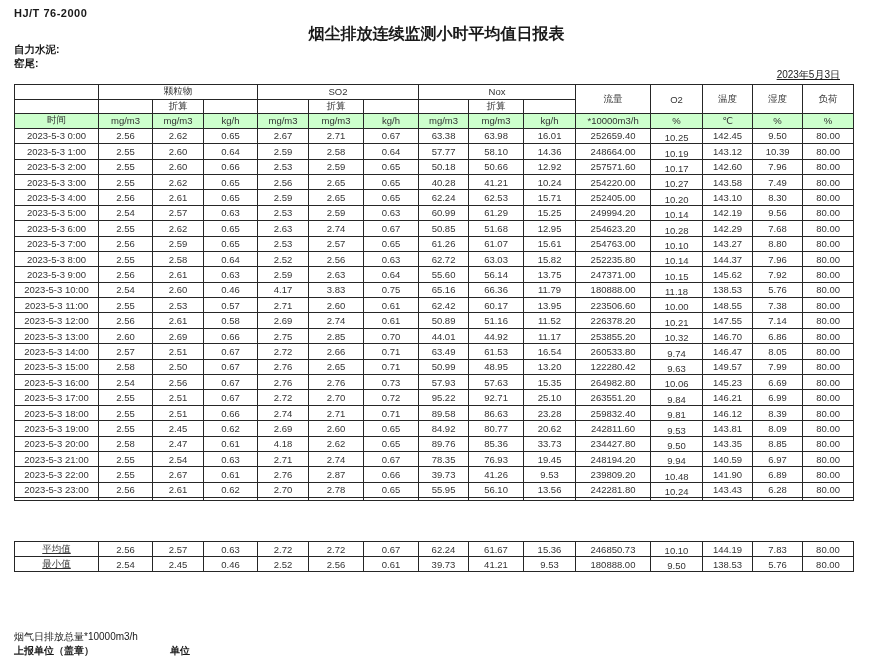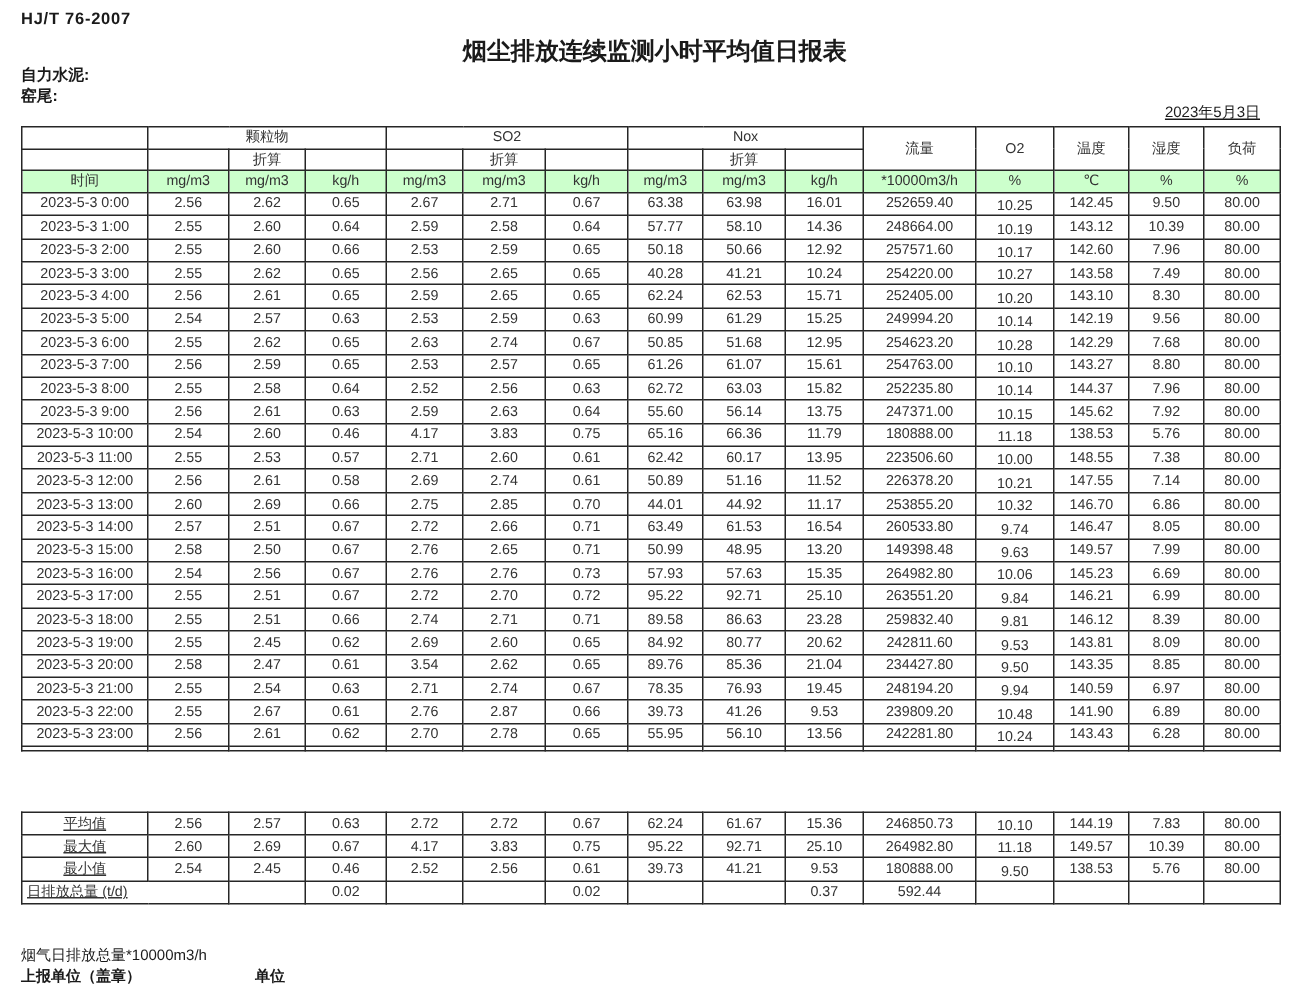--- a/index.html
+++ b/index.html
@@ -36,21 +36,21 @@
   table.sum-tbl td.total-label { text-decoration:underline; text-align:left; padding-left:3px; }
   table.sum-tbl tbody td:nth-child(12) { vertical-align:bottom; line-height:10px; }
 
   .footer-note1 { left:14px; top:630px; font-size:10px; font-weight:normal; }
   .footer-note2 { left:14px; top:644px; font-size:10px; font-weight:bold; }
   .footer-unit  { left:170px; top:644px; font-size:10px; font-weight:bold; }
 </style>
 </head>
 <body>
 
-<div class="abs standard-no">HJ/T  76-2007</div>
+<div class="abs standard-no">HJ/T  76-2000</div>
 <div class="abs report-title">烟尘排放连续监测小时平均值日报表</div>
 <div class="abs company-name">自力水泥:</div>
 <div class="abs site-name">窑尾:</div>
 <div class="abs report-date">2023年5月3日</div>
 
 <table class="tbl main-tbl">
   <colgroup>
     <col style="width:84px">
       <col style="width:54px">
       <col style="width:51px">
@@ -369,21 +369,21 @@
         <td>2023-5-3 15:00</td>
         <td>2.58</td>
         <td>2.50</td>
         <td>0.67</td>
         <td>2.76</td>
         <td>2.65</td>
         <td>0.71</td>
         <td>50.99</td>
         <td>48.95</td>
         <td>13.20</td>
-        <td>149398.48</td>
+        <td>122280.42</td>
         <td>9.63</td>
         <td>149.57</td>
         <td>7.99</td>
         <td>80.00</td>
       </tr>
       <tr>
         <td>2023-5-3 16:00</td>
         <td>2.54</td>
         <td>2.56</td>
         <td>0.67</td>
@@ -448,26 +448,26 @@
         <td>9.53</td>
         <td>143.81</td>
         <td>8.09</td>
         <td>80.00</td>
       </tr>
       <tr>
         <td>2023-5-3 20:00</td>
         <td>2.58</td>
         <td>2.47</td>
         <td>0.61</td>
-        <td>3.54</td>
+        <td>4.18</td>
         <td>2.62</td>
         <td>0.65</td>
         <td>89.76</td>
         <td>85.36</td>
-        <td>21.04</td>
+        <td>33.73</td>
         <td>234427.80</td>
         <td>9.50</td>
         <td>143.35</td>
         <td>8.85</td>
         <td>80.00</td>
       </tr>
       <tr>
         <td>2023-5-3 21:00</td>
         <td>2.55</td>
         <td>2.54</td>
@@ -570,67 +570,34 @@
         <td>62.24</td>
         <td>61.67</td>
         <td>15.36</td>
         <td>246850.73</td>
         <td>10.10</td>
         <td>144.19</td>
         <td>7.83</td>
         <td>80.00</td>
       </tr>
       <tr>
-        <td class="sum-label">最大值</td>
-        <td>2.60</td>
-        <td>2.69</td>
-        <td>0.67</td>
-        <td>4.17</td>
-        <td>3.83</td>
-        <td>0.75</td>
-        <td>95.22</td>
-        <td>92.71</td>
-        <td>25.10</td>
-        <td>264982.80</td>
-        <td>11.18</td>
-        <td>149.57</td>
-        <td>10.39</td>
-        <td>80.00</td>
-      </tr>
-      <tr>
         <td class="sum-label">最小值</td>
         <td>2.54</td>
         <td>2.45</td>
         <td>0.46</td>
         <td>2.52</td>
         <td>2.56</td>
         <td>0.61</td>
         <td>39.73</td>
         <td>41.21</td>
         <td>9.53</td>
         <td>180888.00</td>
         <td>9.50</td>
         <td>138.53</td>
         <td>5.76</td>
         <td>80.00</td>
       </tr>
-      <tr>
-        <td colspan="2" class="total-label">日排放总量 (t/d)</td>
-        <td></td>
-        <td>0.02</td>
-        <td></td>
-        <td></td>
-        <td>0.02</td>
-        <td></td>
-        <td></td>
-        <td>0.37</td>
-        <td>592.44</td>
-        <td></td>
-        <td></td>
-        <td></td>
-        <td></td>
-      </tr>
     </tbody>
 </table>
 
 <div class="abs footer-note1">烟气日排放总量*10000m3/h</div>
 <div class="abs footer-note2">上报单位（盖章）</div>
 <div class="abs footer-unit">单位</div>
 
 </body></html>

